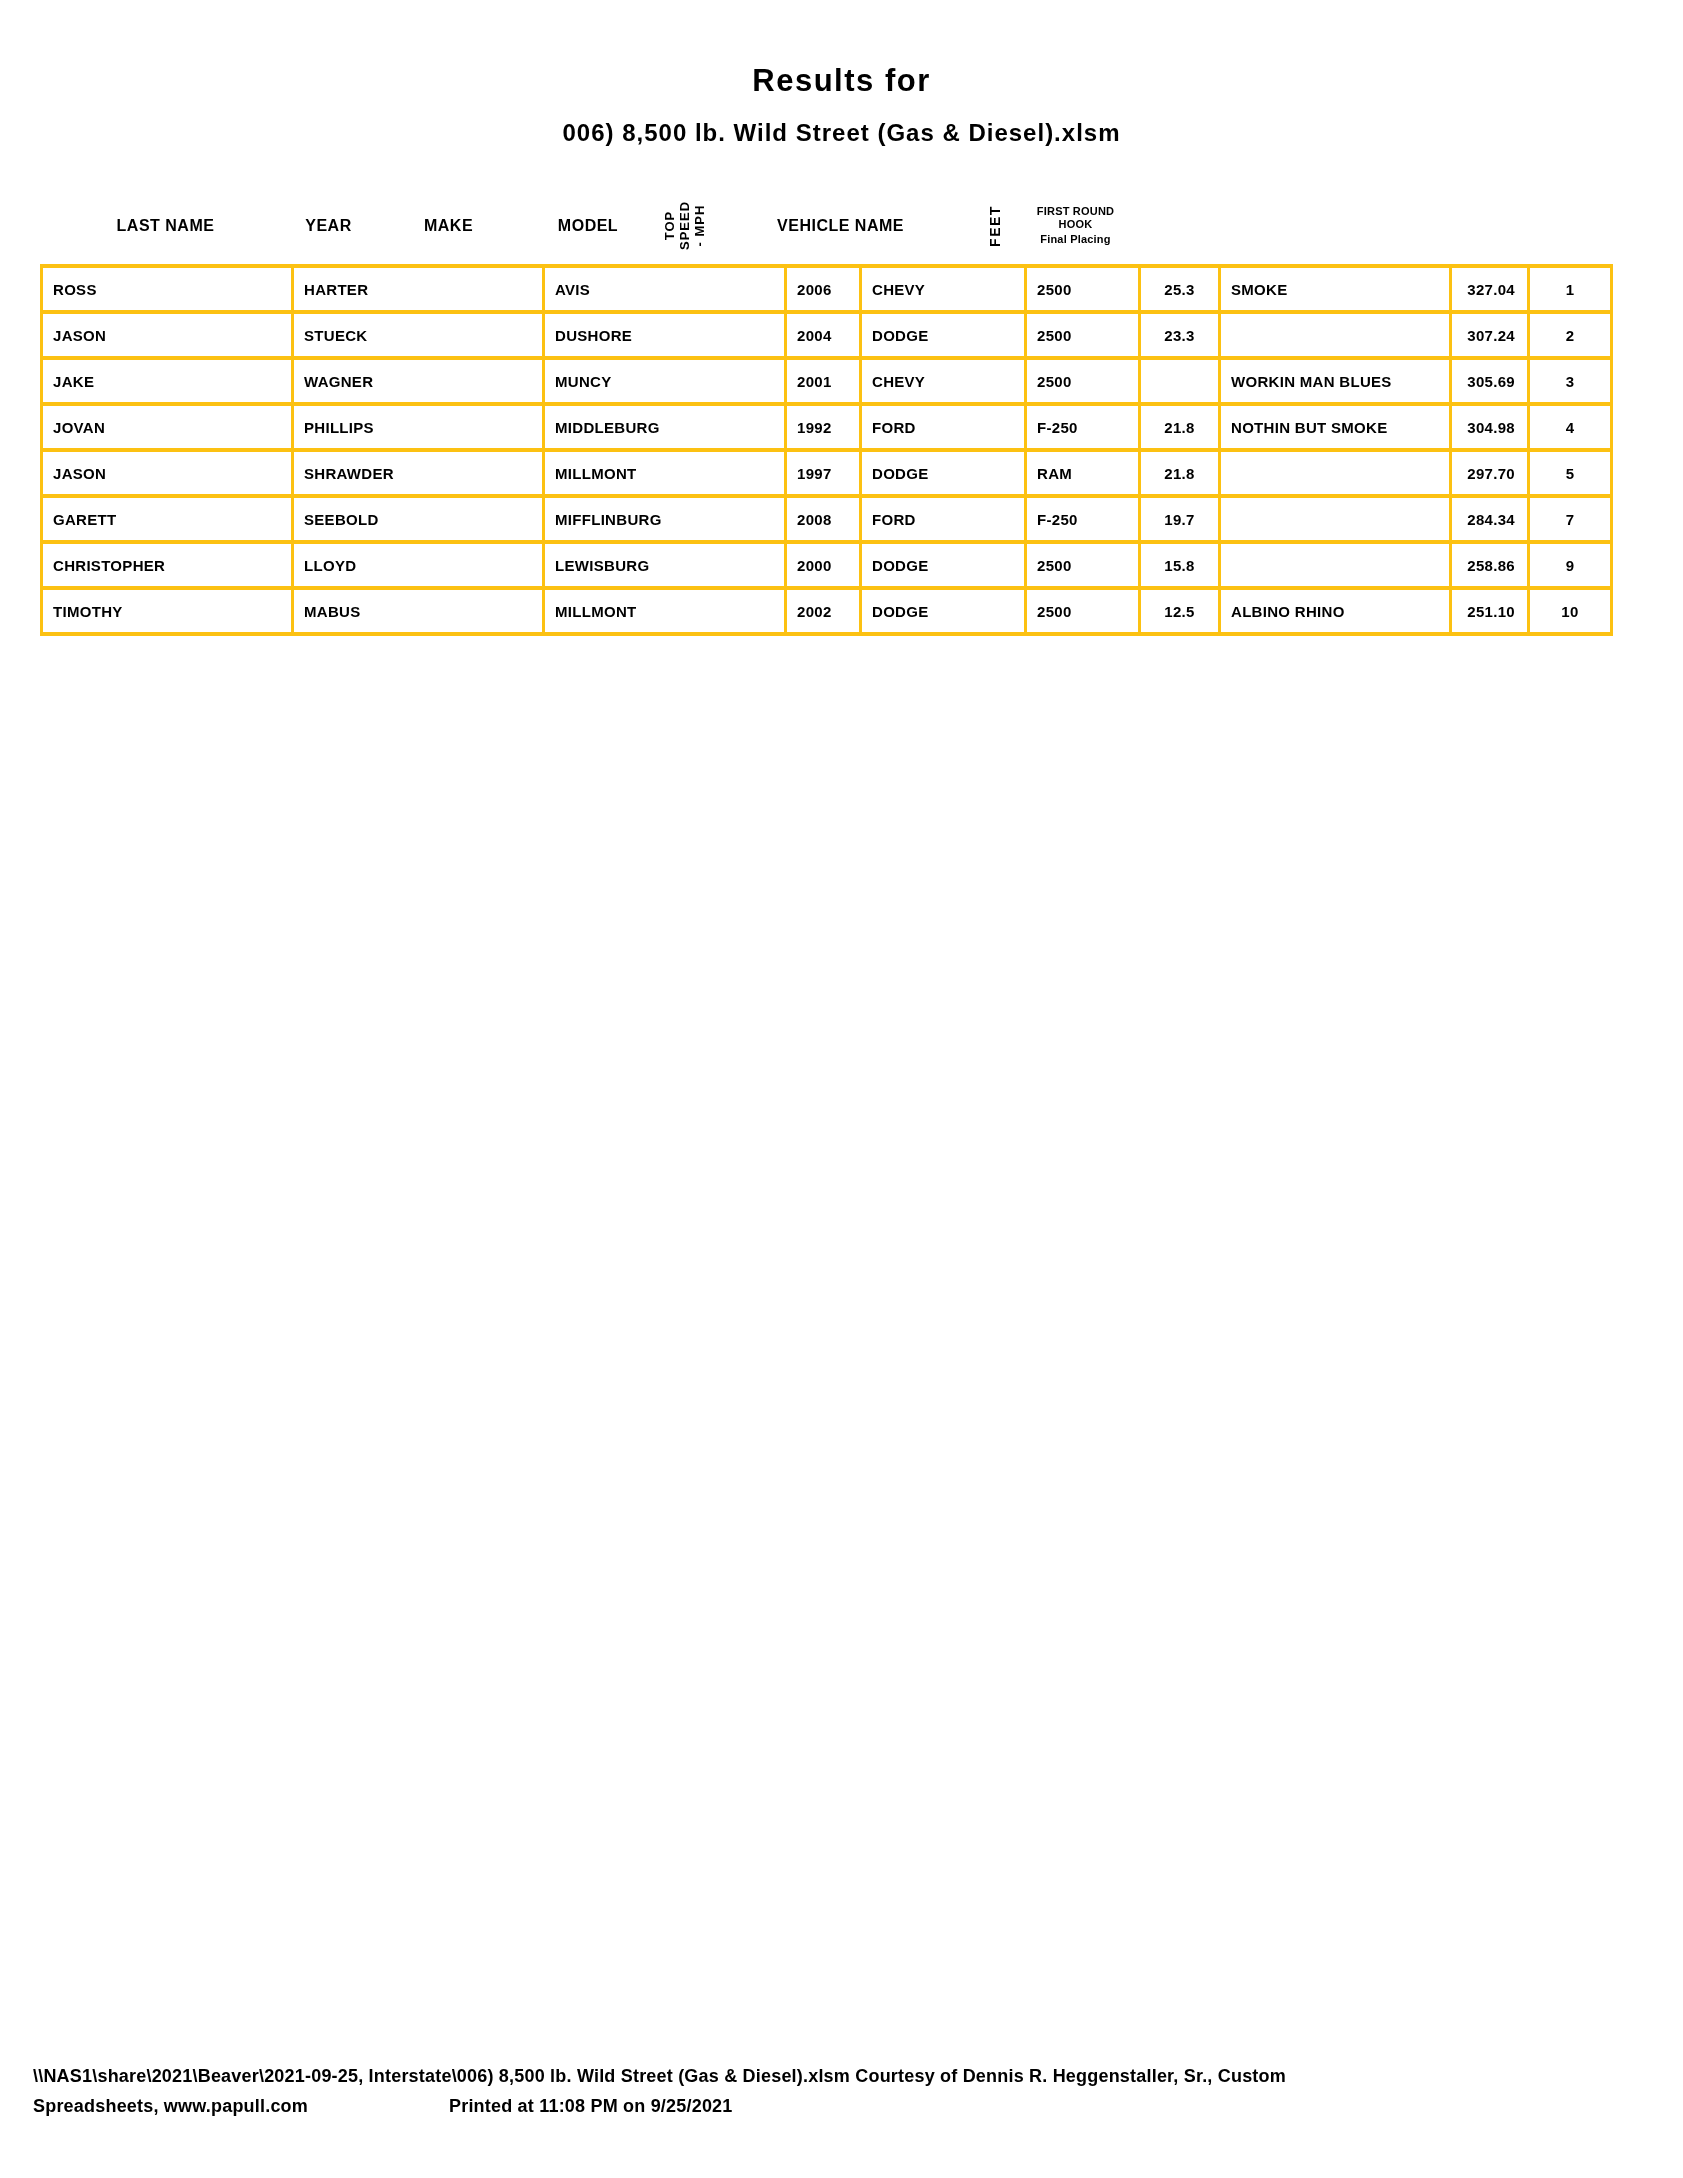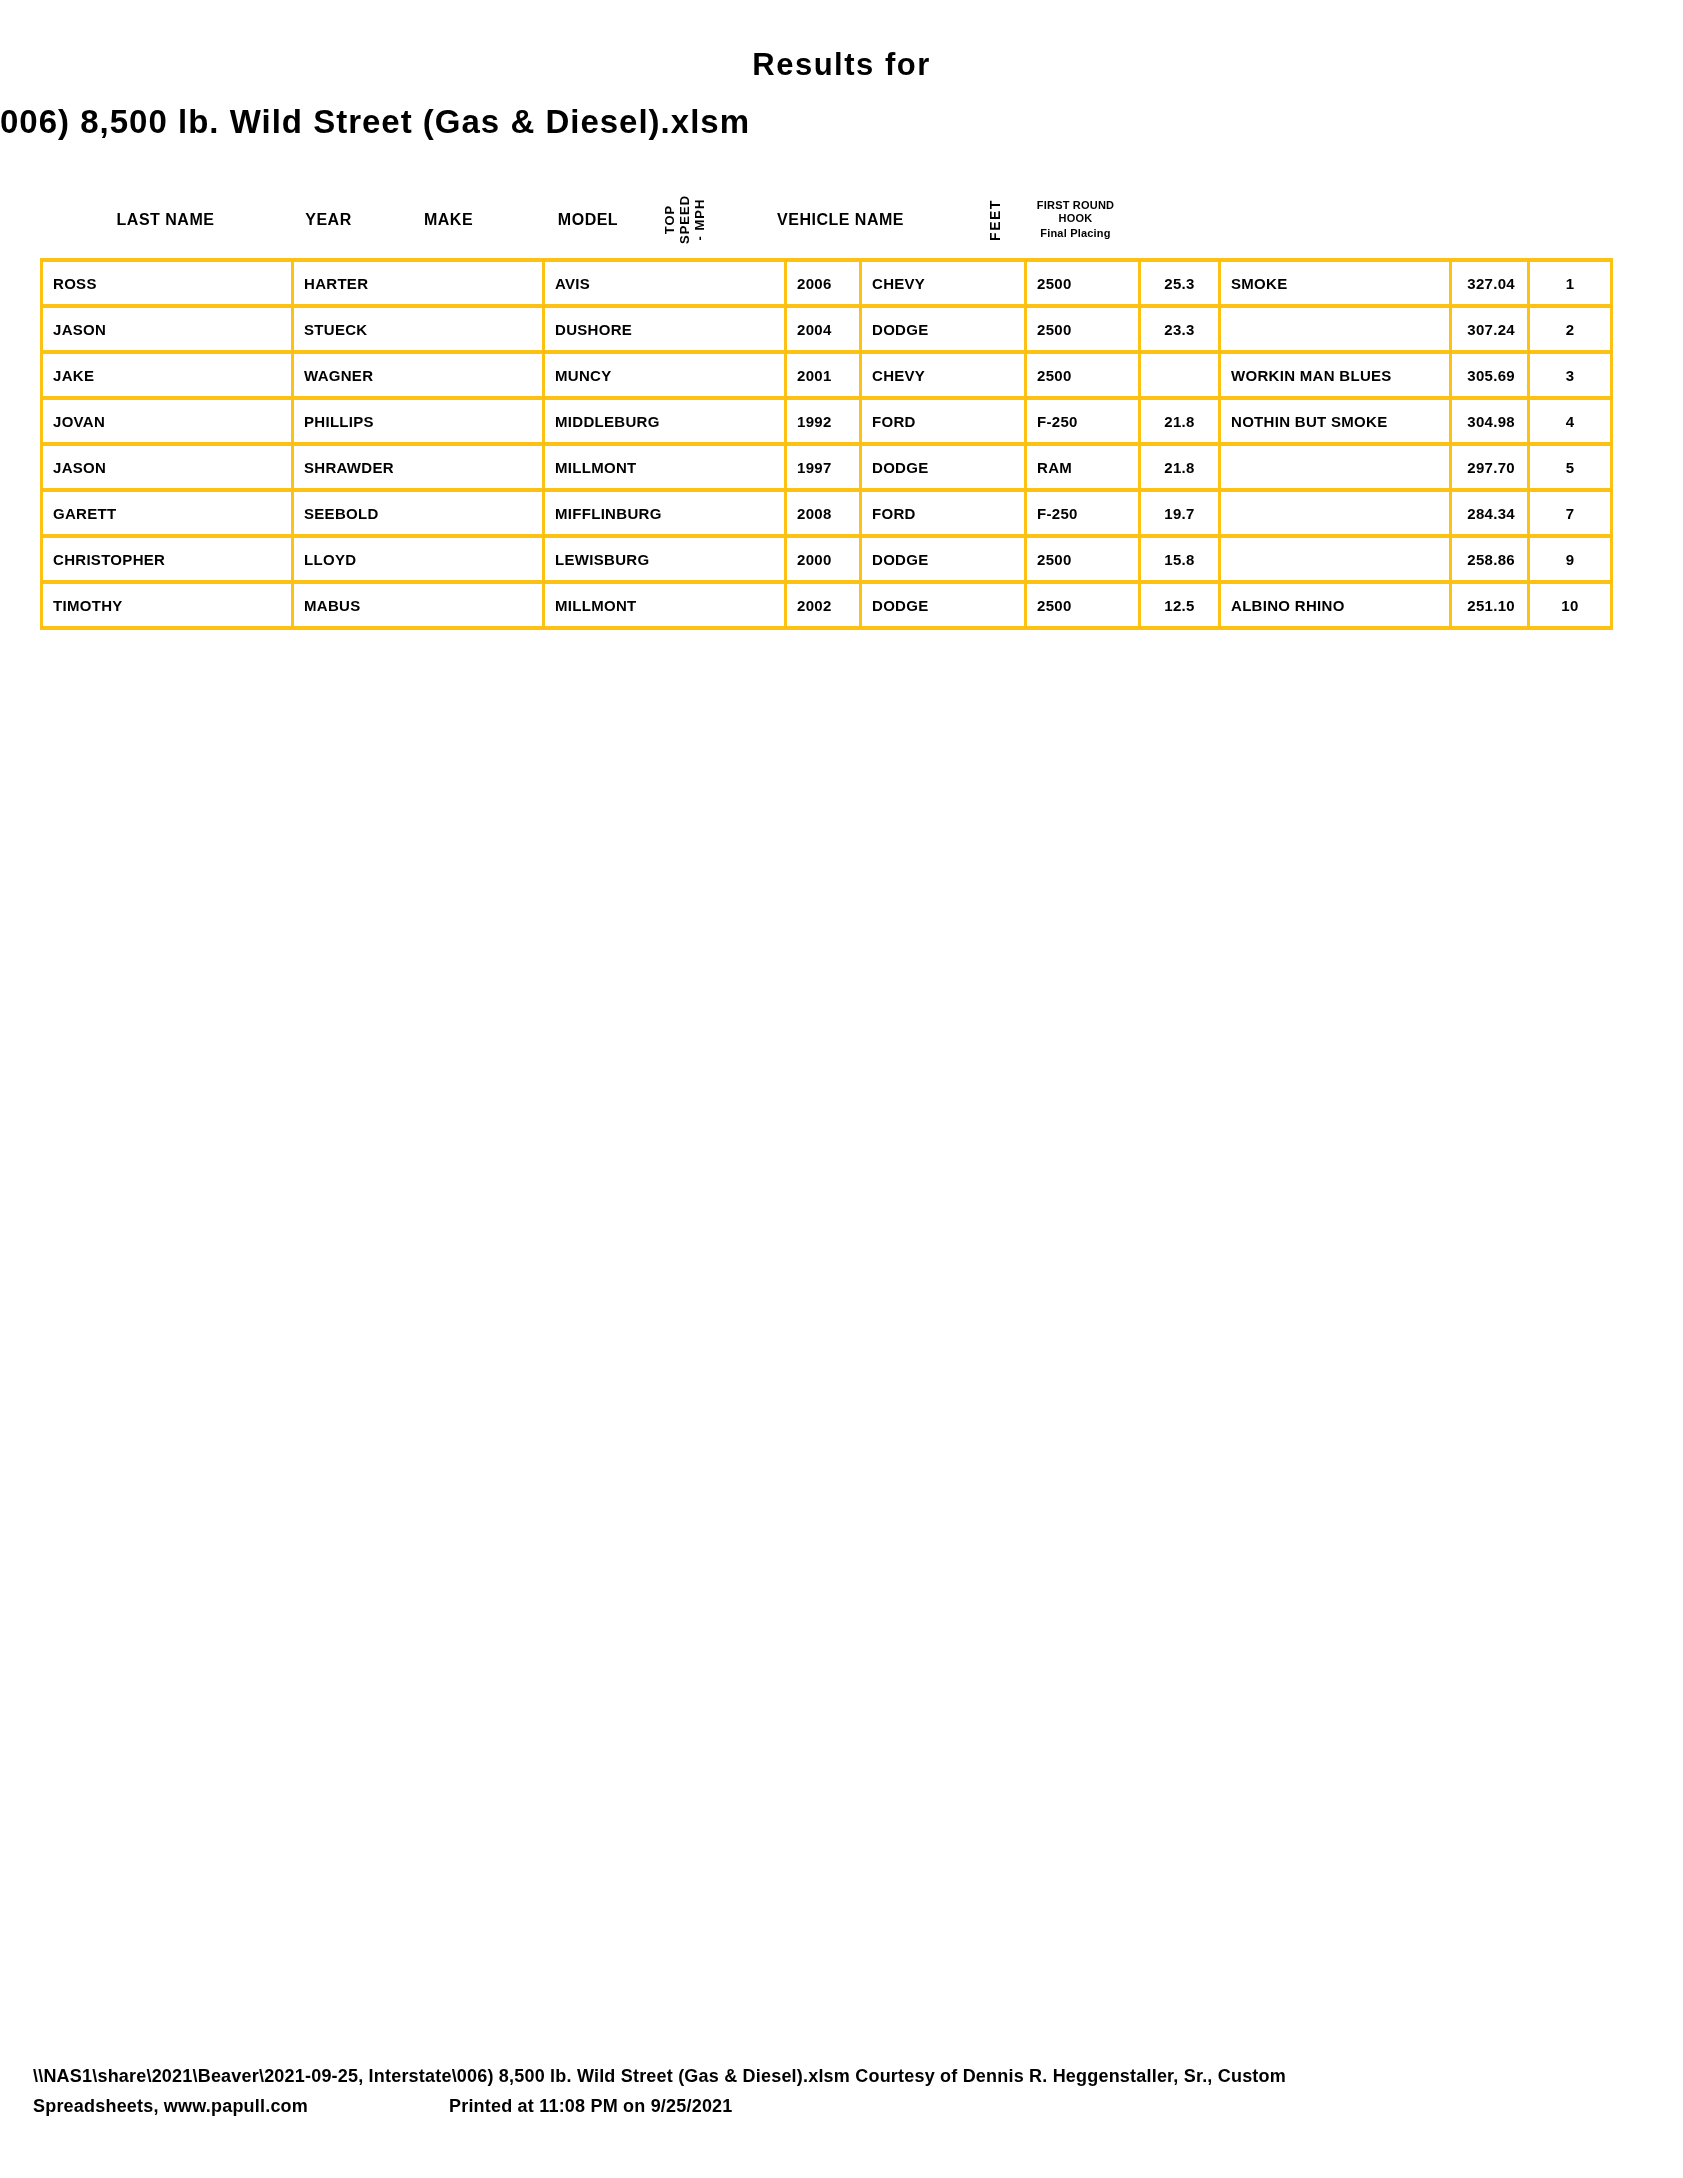--- a/index.html
+++ b/index.html
@@ -11,28 +11,29 @@
     width: 1683px;
     height: 2178px;
     position: relative;
     overflow: hidden;
     font-family: "Liberation Sans", sans-serif;
     font-weight: bold;
     color: #000;
   }
   
   .title1 {
-    padding-top: 47px;
+    padding-top: 63px;
     text-align: center;
     font-size: 31px;
     letter-spacing: 1.5px;
   }
   .title2 {
     margin-top: 20px;
-    font-size: 33px;
+    text-align: center;
+    font-size: 24px;
     letter-spacing: 1px;
   }
   
   .colheads {
     margin: 40px 0 0 40px;
     width: 1571px;
     height: 77px;
     display: flex;
     align-items: center;
   }

